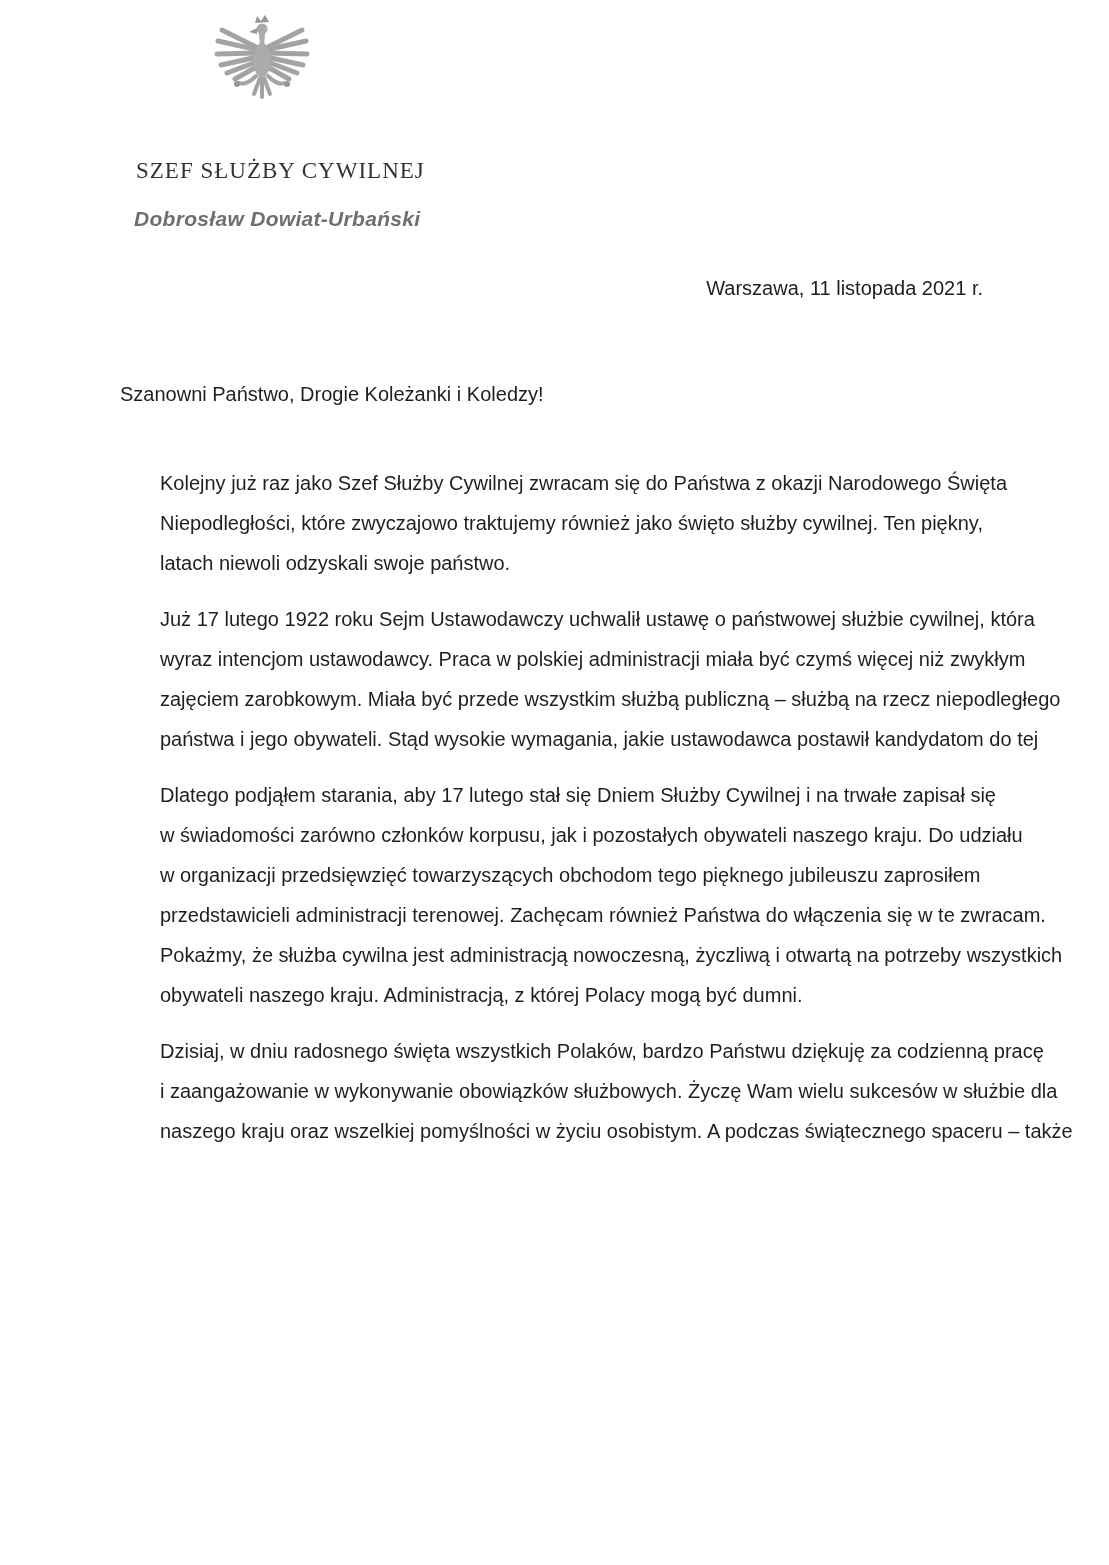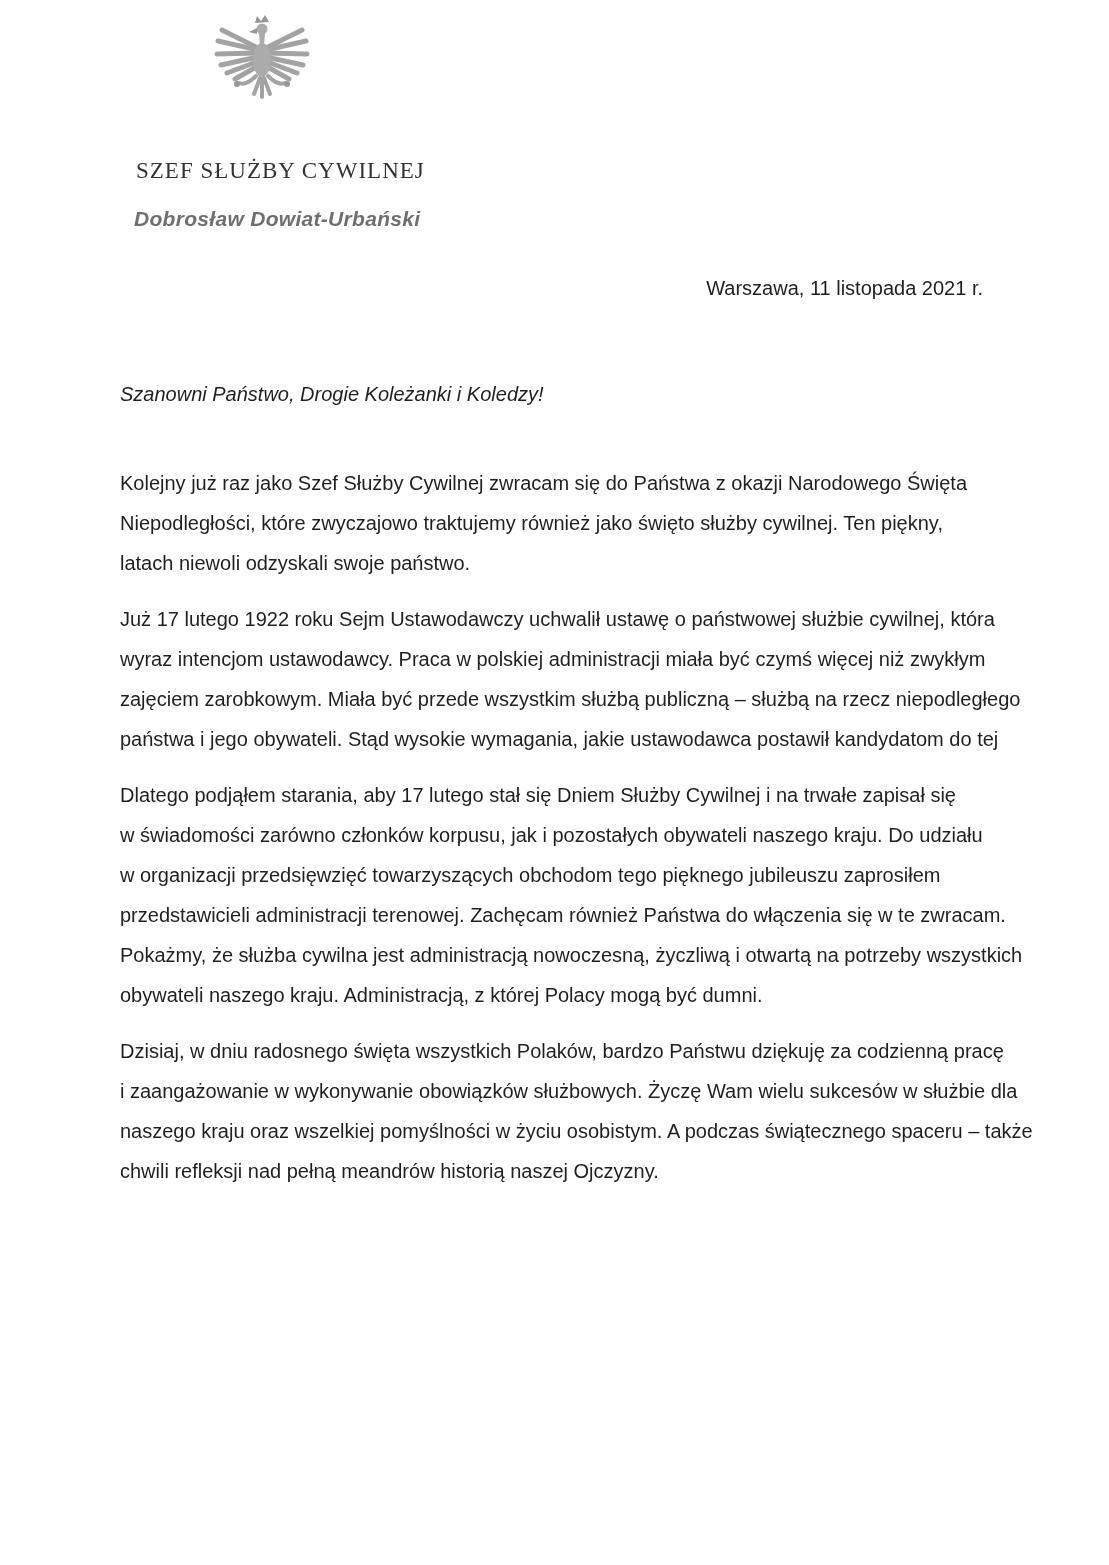--- a/index.html
+++ b/index.html
@@ -28,28 +28,28 @@
     white-space:nowrap;
   }
   .dateline{
     position:absolute;top:277px;left:0;right:126px;
     text-align:right;font-size:20px;color:#1f1f1f;
     white-space:nowrap;
     padding-left:16px;
   }
   .salutation{
     position:absolute;left:120px;top:383px;
-    font-size:20px;white-space:nowrap;font-style:italic;
+    font-size:20px;white-space:nowrap;
   }
   .body-text{
     position:absolute;left:120px;top:463px;right:110px;
     font-size:20px;line-height:40px;
   }
   .para{margin:0 0 16px 0;}
-  .line{white-space:nowrap;}
+  .line{white-space:nowrap;margin-left:40px;}
   .signature{
     position:absolute;top:1372px;right:122px;
     width:340px;height:72px;
   }
 </style>
 </head>
 <body>
 
 <div class="page">
 
@@ -124,21 +124,20 @@
       <div class="line">w organizacji przedsięwzięć towarzyszących obchodom tego pięknego jubileuszu zaprosiłem</div>
       <div class="line">przedstawicieli administracji terenowej. Zachęcam również Państwa do włączenia się w te zwracam.</div>
       <div class="line">Pokażmy, że służba cywilna jest administracją nowoczesną, życzliwą i otwartą na potrzeby wszystkich</div>
       <div class="line">obywateli naszego kraju. Administracją, z której Polacy mogą być dumni.</div>
     </div>
 
     <div class="para">
       <div class="line">Dzisiaj, w dniu radosnego święta wszystkich Polaków, bardzo Państwu dziękuję za codzienną pracę</div>
       <div class="line">i zaangażowanie w wykonywanie obowiązków służbowych. Życzę Wam wielu sukcesów w służbie dla</div>
       <div class="line">naszego kraju oraz wszelkiej pomyślności w życiu osobistym. A podczas świątecznego spaceru – także</div>
-      <div class="line">chwili refleksji nad pełną meandrów historią naszej Ojczyzny.</div>
     </div>
 
   </div>
 
   <div class="signature" role="img" aria-label="Dobrosław Dowiat-Urbański">
     <svg width="340" height="72" viewBox="0 0 340 72" xmlns="http://www.w3.org/2000/svg">
       <g stroke="#44479a" stroke-width="2.4" fill="none" stroke-linecap="round" stroke-linejoin="round">
 
         <path d="M13,54 C5,52 3,41 8,30 C13,18 24,9 29,14 C34,19 30,34 23,45 C19,51 16,55 13,54"></path>
         <path d="M3,28 C7,17 15,10 24,11"></path>

